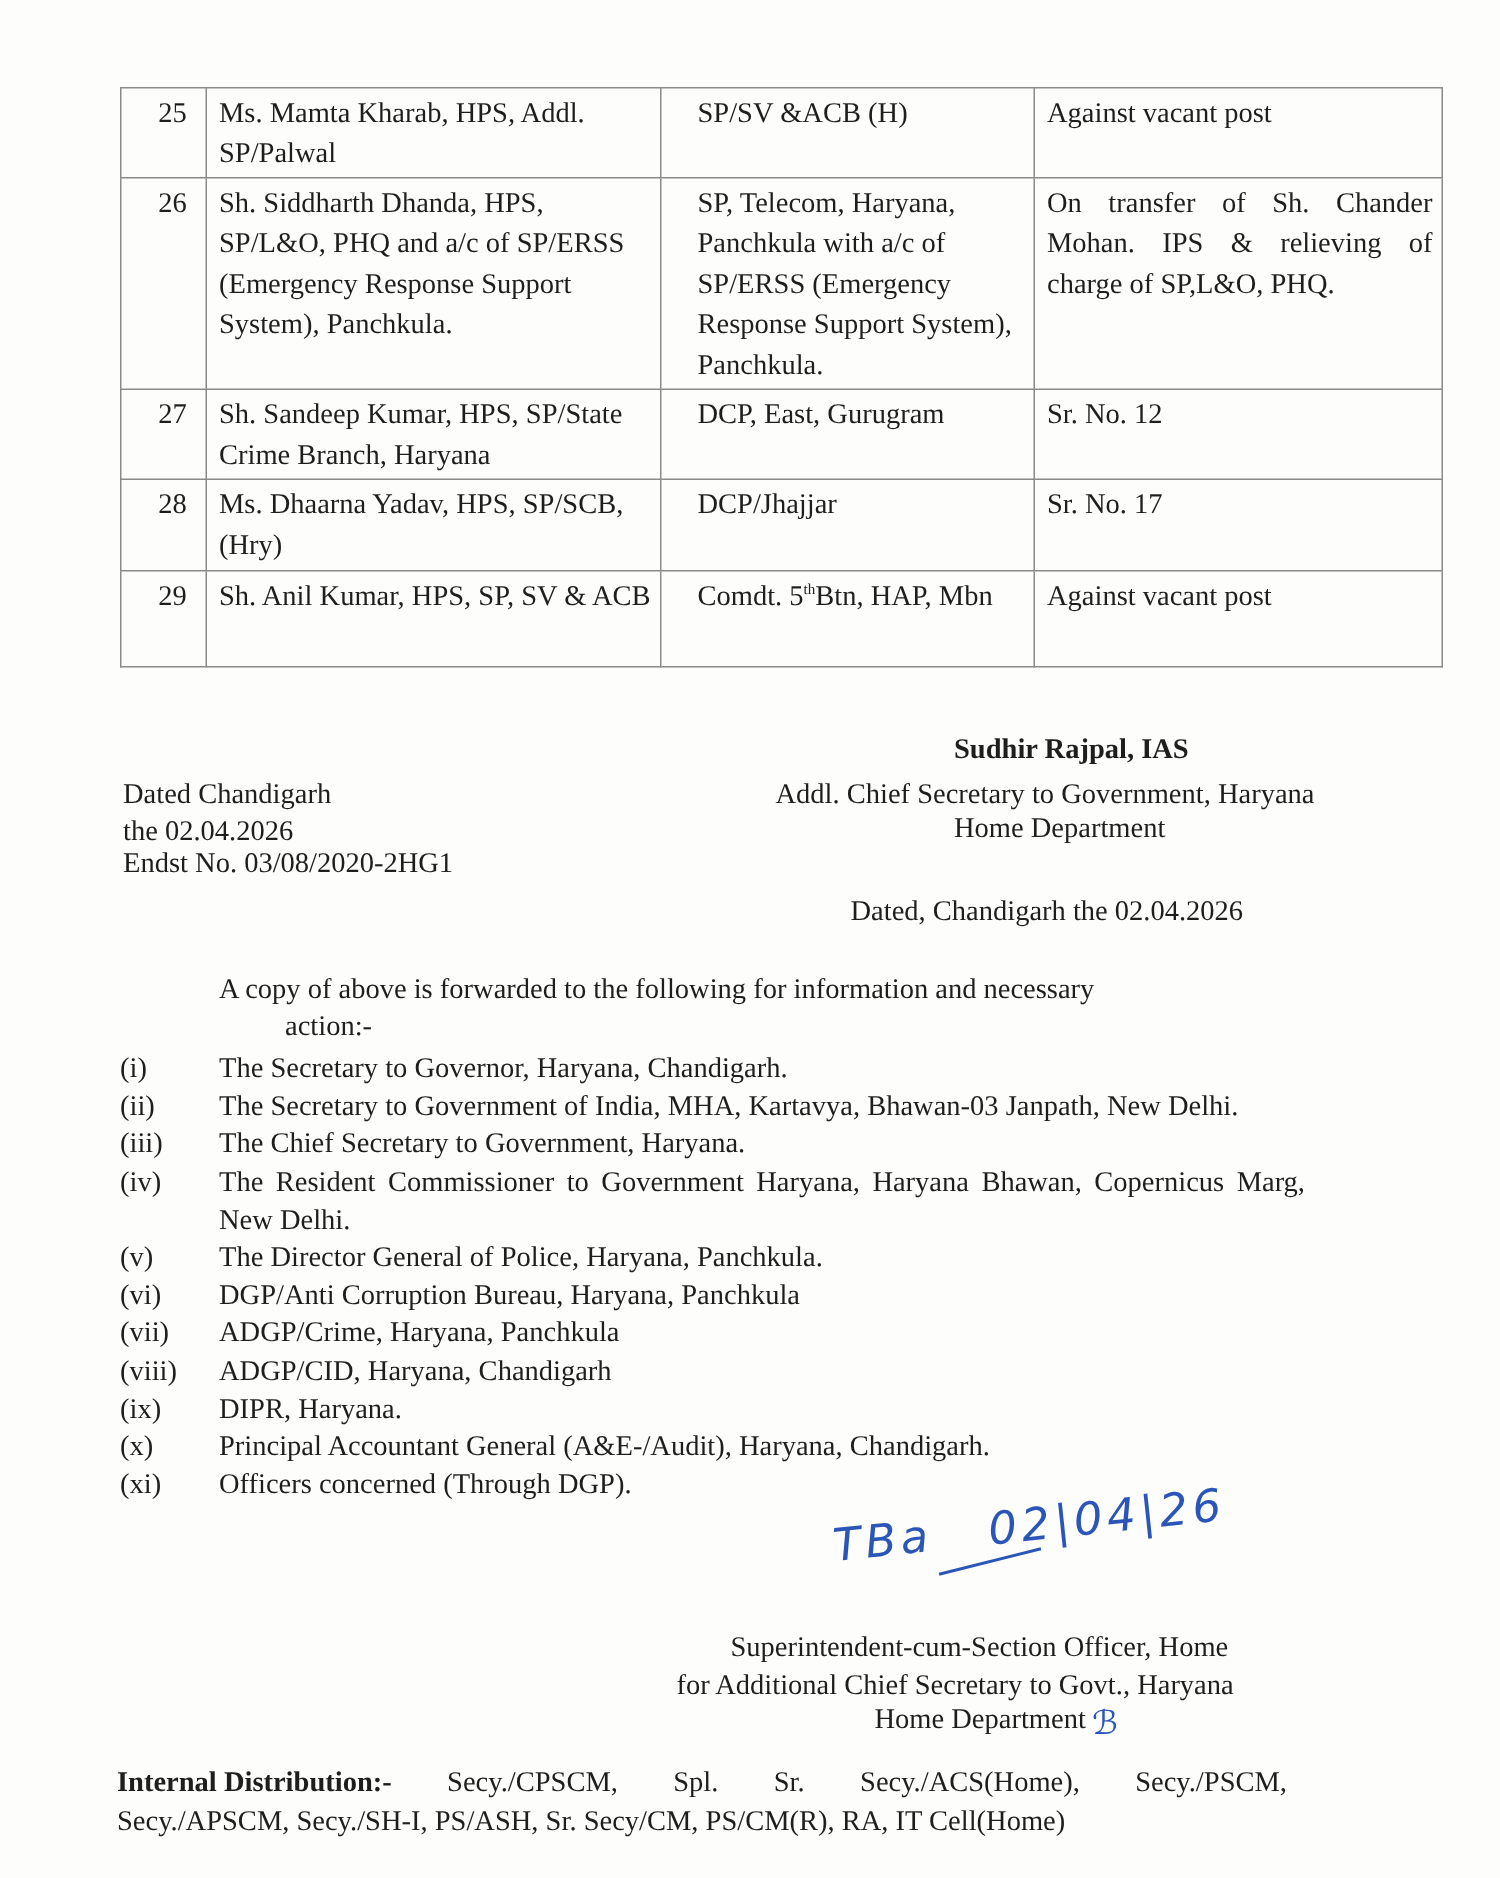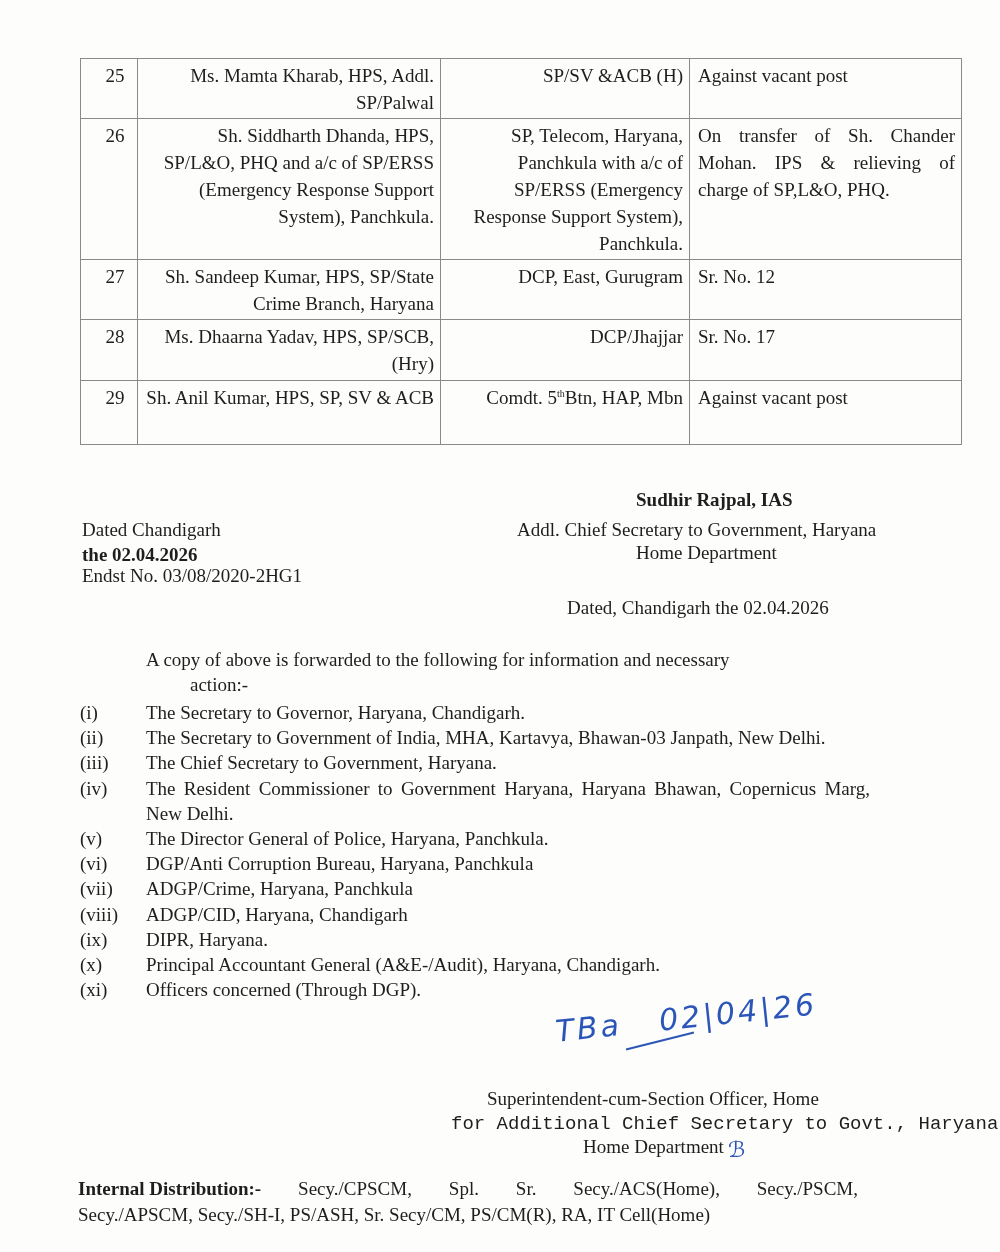--- a/index.html
+++ b/index.html
@@ -13,39 +13,38 @@
   .page { position: absolute; left: 0; top: 0; width: 1000px; height: 1252px; }
   .table {
     position: absolute; left: 80px; top: 58px; width: 882px;
     border-collapse: collapse;
     font-size: 19px; line-height: 27px;
   }
   .table td {
     border: 1.6px solid #8a8a8a;
     vertical-align: top;
     padding: 3px 6px 2px 8px;
-    text-align: right;
   }
   .table td.sr { width: 44px; text-align: center; padding-left: 12px; padding-right: 0; }
   .table td.name { width: 288px; }
   .table td.post { width: 218px; padding-left: 24px; }
   .table td.remark { text-align: justify; }
   .r25 td { height: 52px; }
   .r26 td { height: 135px; }
   .r27 td { height: 52px; margin-left: 30px; }
   .r28 td { height: 55px; }
   .r29 td { height: 58px; }
   sup { font-size: 10px; line-height: 0; }
 
   .abs { position: absolute; font-size: 19px; line-height: 24px; white-space: nowrap; }
   .sig-name { left: 636px; top: 488px; font-weight: bold; }
   .sig-desig { left: 517px; top: 518px; }
   .sig-dept { left: 636px; top: 541px; }
   .dated-left1 { left: 82px; top: 518px; }
-  .dated-left2 { left: 82px; top: 543px; font-weight: bold; }
+  .dated-left2 { left: 82px; top: 543px; }
   .endst { left: 82px; top: 564px; }
   .dated-right { left: 567px; top: 596px; }
   .intro1 { left: 146px; top: 648px; }
   .intro2 { left: 146px; top: 673px; margin-left: 44px; }
 
   .list { position: absolute; left: 80px; top: 700px; width: 790px; font-size: 19px; line-height: 25.2px; }
   .li { display: flex; }
   .li .num { width: 66px; flex: none; }
   .li .txt { flex: 1; text-align: justify; }
   .li .txt.nj { text-align: left; }
@@ -53,21 +52,21 @@
   .handwriting {
     position: absolute; left: 555px; top: 1000px;
     font-family: "DejaVu Sans", sans-serif; font-style: italic;
     color: #2b56b8; font-size: 30px; letter-spacing: 3px;
     transform: rotate(-6deg); white-space: nowrap;
   }
   .hw-line { position: absolute; left: 625px; top: 1040px; width: 70px; height: 2px; background: #2b56b8; transform: rotate(-14deg); }
   .hw-initial { position: absolute; left: 728px; top: 1137px; font-family: "DejaVu Sans", sans-serif; font-style: italic; color: #2b56b8; font-size: 22px; }
 
   .so1 { left: 487px; top: 1087px; }
-  .so2 { left: 451px; top: 1112px; font-family: Liberation Mono, monospace; }
+  .so2 { left: 451px; top: 1112px; }
   .so3 { left: 583px; top: 1135px; }
 
   .internal { position: absolute; left: 78px; top: 1176px; width: 780px; font-size: 19px; line-height: 26px; }
   .internal .row1 { display: flex; justify-content: space-between; }
   .internal b { font-weight: bold; }
 </style>
 </head>
 <body>
 
 <div class="page">

